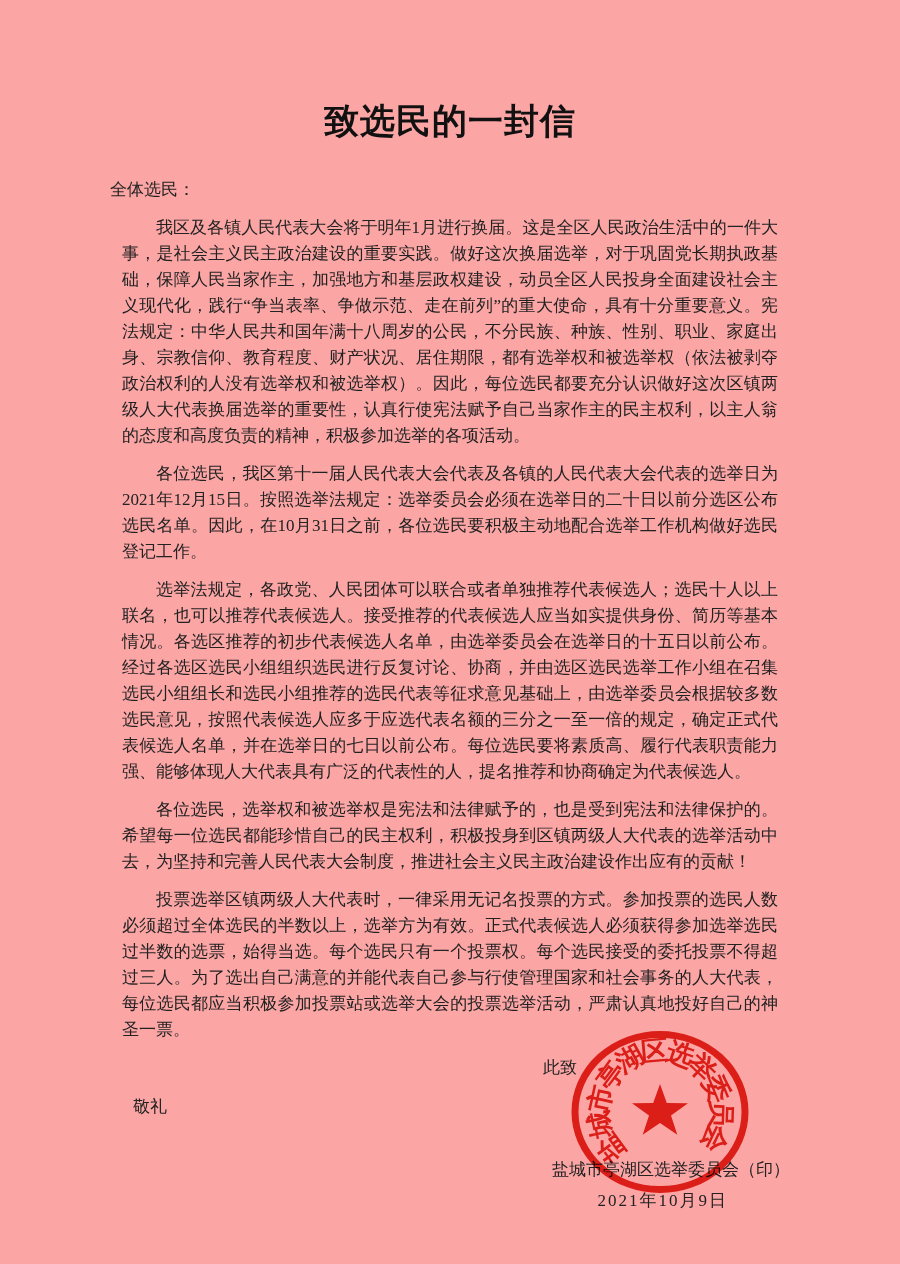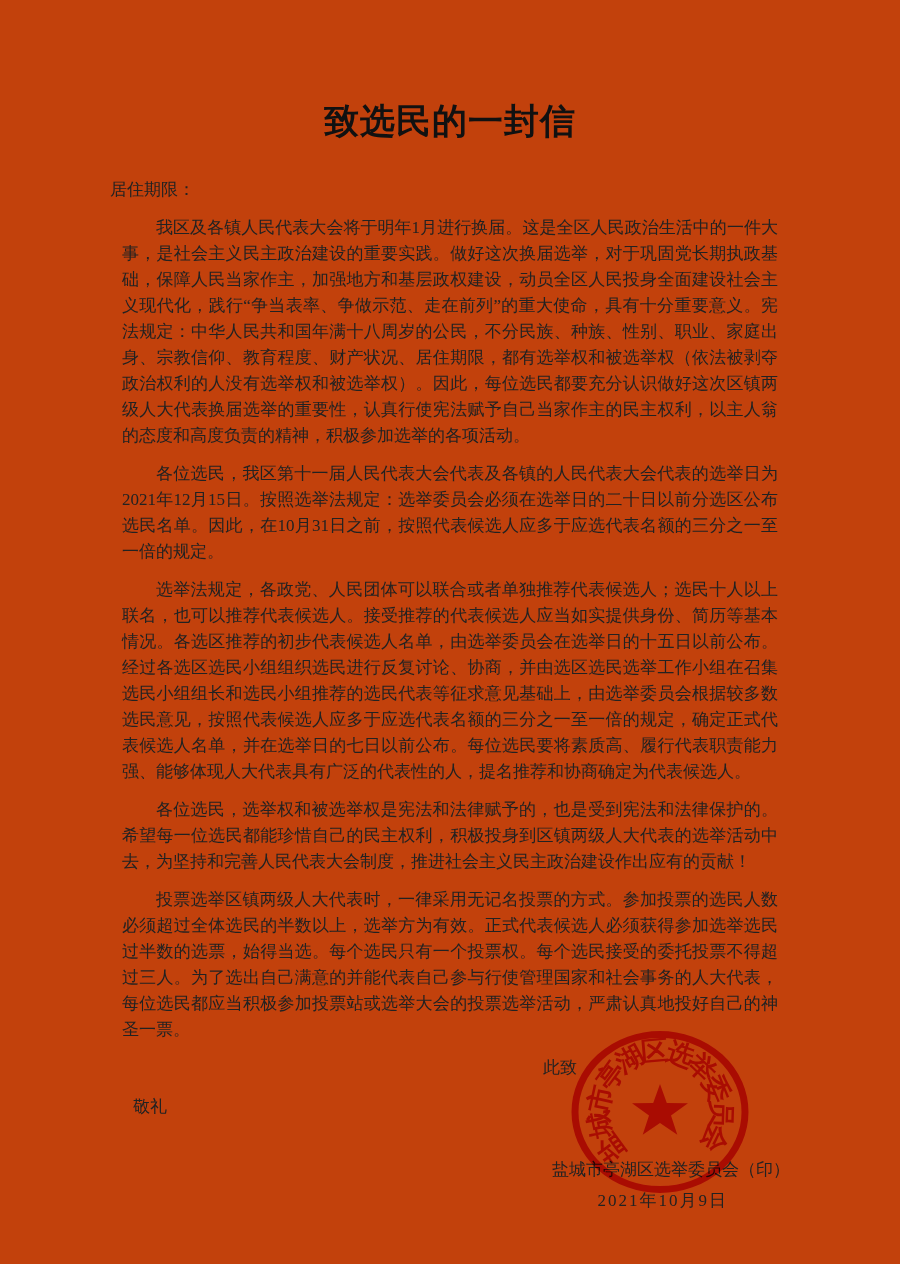--- a/index.html
+++ b/index.html
@@ -6,21 +6,21 @@
   body{width:900px;height:1264px;overflow:hidden;}
   .page{
     position:relative;
     width:900px;height:1264px;
     box-sizing:border-box;
     padding:97px 110px 0 110px;
     font-family:"Liberation Serif","DejaVu Serif",serif;
     color:#222222;
     font-size:17px;
     line-height:26px;
-    background:#c2410c;
+    background:#fca5a5;
   }
   .doc-title{
     margin:0 0 32px 0;
     font-family:"Liberation Sans","DejaVu Sans",sans-serif;
     font-weight:700;
     font-size:35px;
     line-height:48px;
     letter-spacing:1px;
     text-align:center;
     color:#111111;
@@ -46,24 +46,24 @@
     pointer-events:none;
   }
 </style>
 </head>
 <body>
 
 <div class="page">
 
   <h1 class="doc-title">致选民的一封信</h1>
 
-  <p class="salutation">居住期限：</p>
+  <p class="salutation">全体选民：</p>
 
   <p class="para">我区及各镇人民代表大会将于明年1月进行换届。这是全区人民政治生活中的一件大事，是社会主义民主政治建设的重要实践。做好这次换届选举，对于巩固党长期执政基础，保障人民当家作主，加强地方和基层政权建设，动员全区人民投身全面建设社会主义现代化，践行“争当表率、争做示范、走在前列”的重大使命，具有十分重要意义。宪法规定：中华人民共和国年满十八周岁的公民，不分民族、种族、性别、职业、家庭出身、宗教信仰、教育程度、财产状况、居住期限，都有选举权和被选举权（依法被剥夺政治权利的人没有选举权和被选举权）。因此，每位选民都要充分认识做好这次区镇两级人大代表换届选举的重要性，认真行使宪法赋予自己当家作主的民主权利，以主人翁的态度和高度负责的精神，积极参加选举的各项活动。</p>
-  <p class="para">各位选民，我区第十一届人民代表大会代表及各镇的人民代表大会代表的选举日为2021年12月15日。按照选举法规定：选举委员会必须在选举日的二十日以前分选区公布选民名单。因此，在10月31日之前，按照代表候选人应多于应选代表名额的三分之一至一倍的规定。</p>
+  <p class="para">各位选民，我区第十一届人民代表大会代表及各镇的人民代表大会代表的选举日为2021年12月15日。按照选举法规定：选举委员会必须在选举日的二十日以前分选区公布选民名单。因此，在10月31日之前，各位选民要积极主动地配合选举工作机构做好选民登记工作。</p>
   <p class="para">选举法规定，各政党、人民团体可以联合或者单独推荐代表候选人；选民十人以上联名，也可以推荐代表候选人。接受推荐的代表候选人应当如实提供身份、简历等基本情况。各选区推荐的初步代表候选人名单，由选举委员会在选举日的十五日以前公布。经过各选区选民小组组织选民进行反复讨论、协商，并由选区选民选举工作小组在召集选民小组组长和选民小组推荐的选民代表等征求意见基础上，由选举委员会根据较多数选民意见，按照代表候选人应多于应选代表名额的三分之一至一倍的规定，确定正式代表候选人名单，并在选举日的七日以前公布。每位选民要将素质高、履行代表职责能力强、能够体现人大代表具有广泛的代表性的人，提名推荐和协商确定为代表候选人。</p>
   <p class="para">各位选民，选举权和被选举权是宪法和法律赋予的，也是受到宪法和法律保护的。希望每一位选民都能珍惜自己的民主权利，积极投身到区镇两级人大代表的选举活动中去，为坚持和完善人民代表大会制度，推进社会主义民主政治建设作出应有的贡献！</p>
   <p class="para">投票选举区镇两级人大代表时，一律采用无记名投票的方式。参加投票的选民人数必须超过全体选民的半数以上，选举方为有效。正式代表候选人必须获得参加选举选民过半数的选票，始得当选。每个选民只有一个投票权。每个选民接受的委托投票不得超过三人。为了选出自己满意的并能代表自己参与行使管理国家和社会事务的人大代表，每位选民都应当积极参加投票站或选举大会的投票选举活动，严肃认真地投好自己的神圣一票。</p>
 
   <p class="closing-cizhi">此致</p>
   <p class="closing-jingli">敬礼</p>
 
   <div class="sig-block">
     <p class="sig-name">盐城市亭湖区选举委员会（印）</p>
     <p class="sig-date">2021年10月9日</p>

